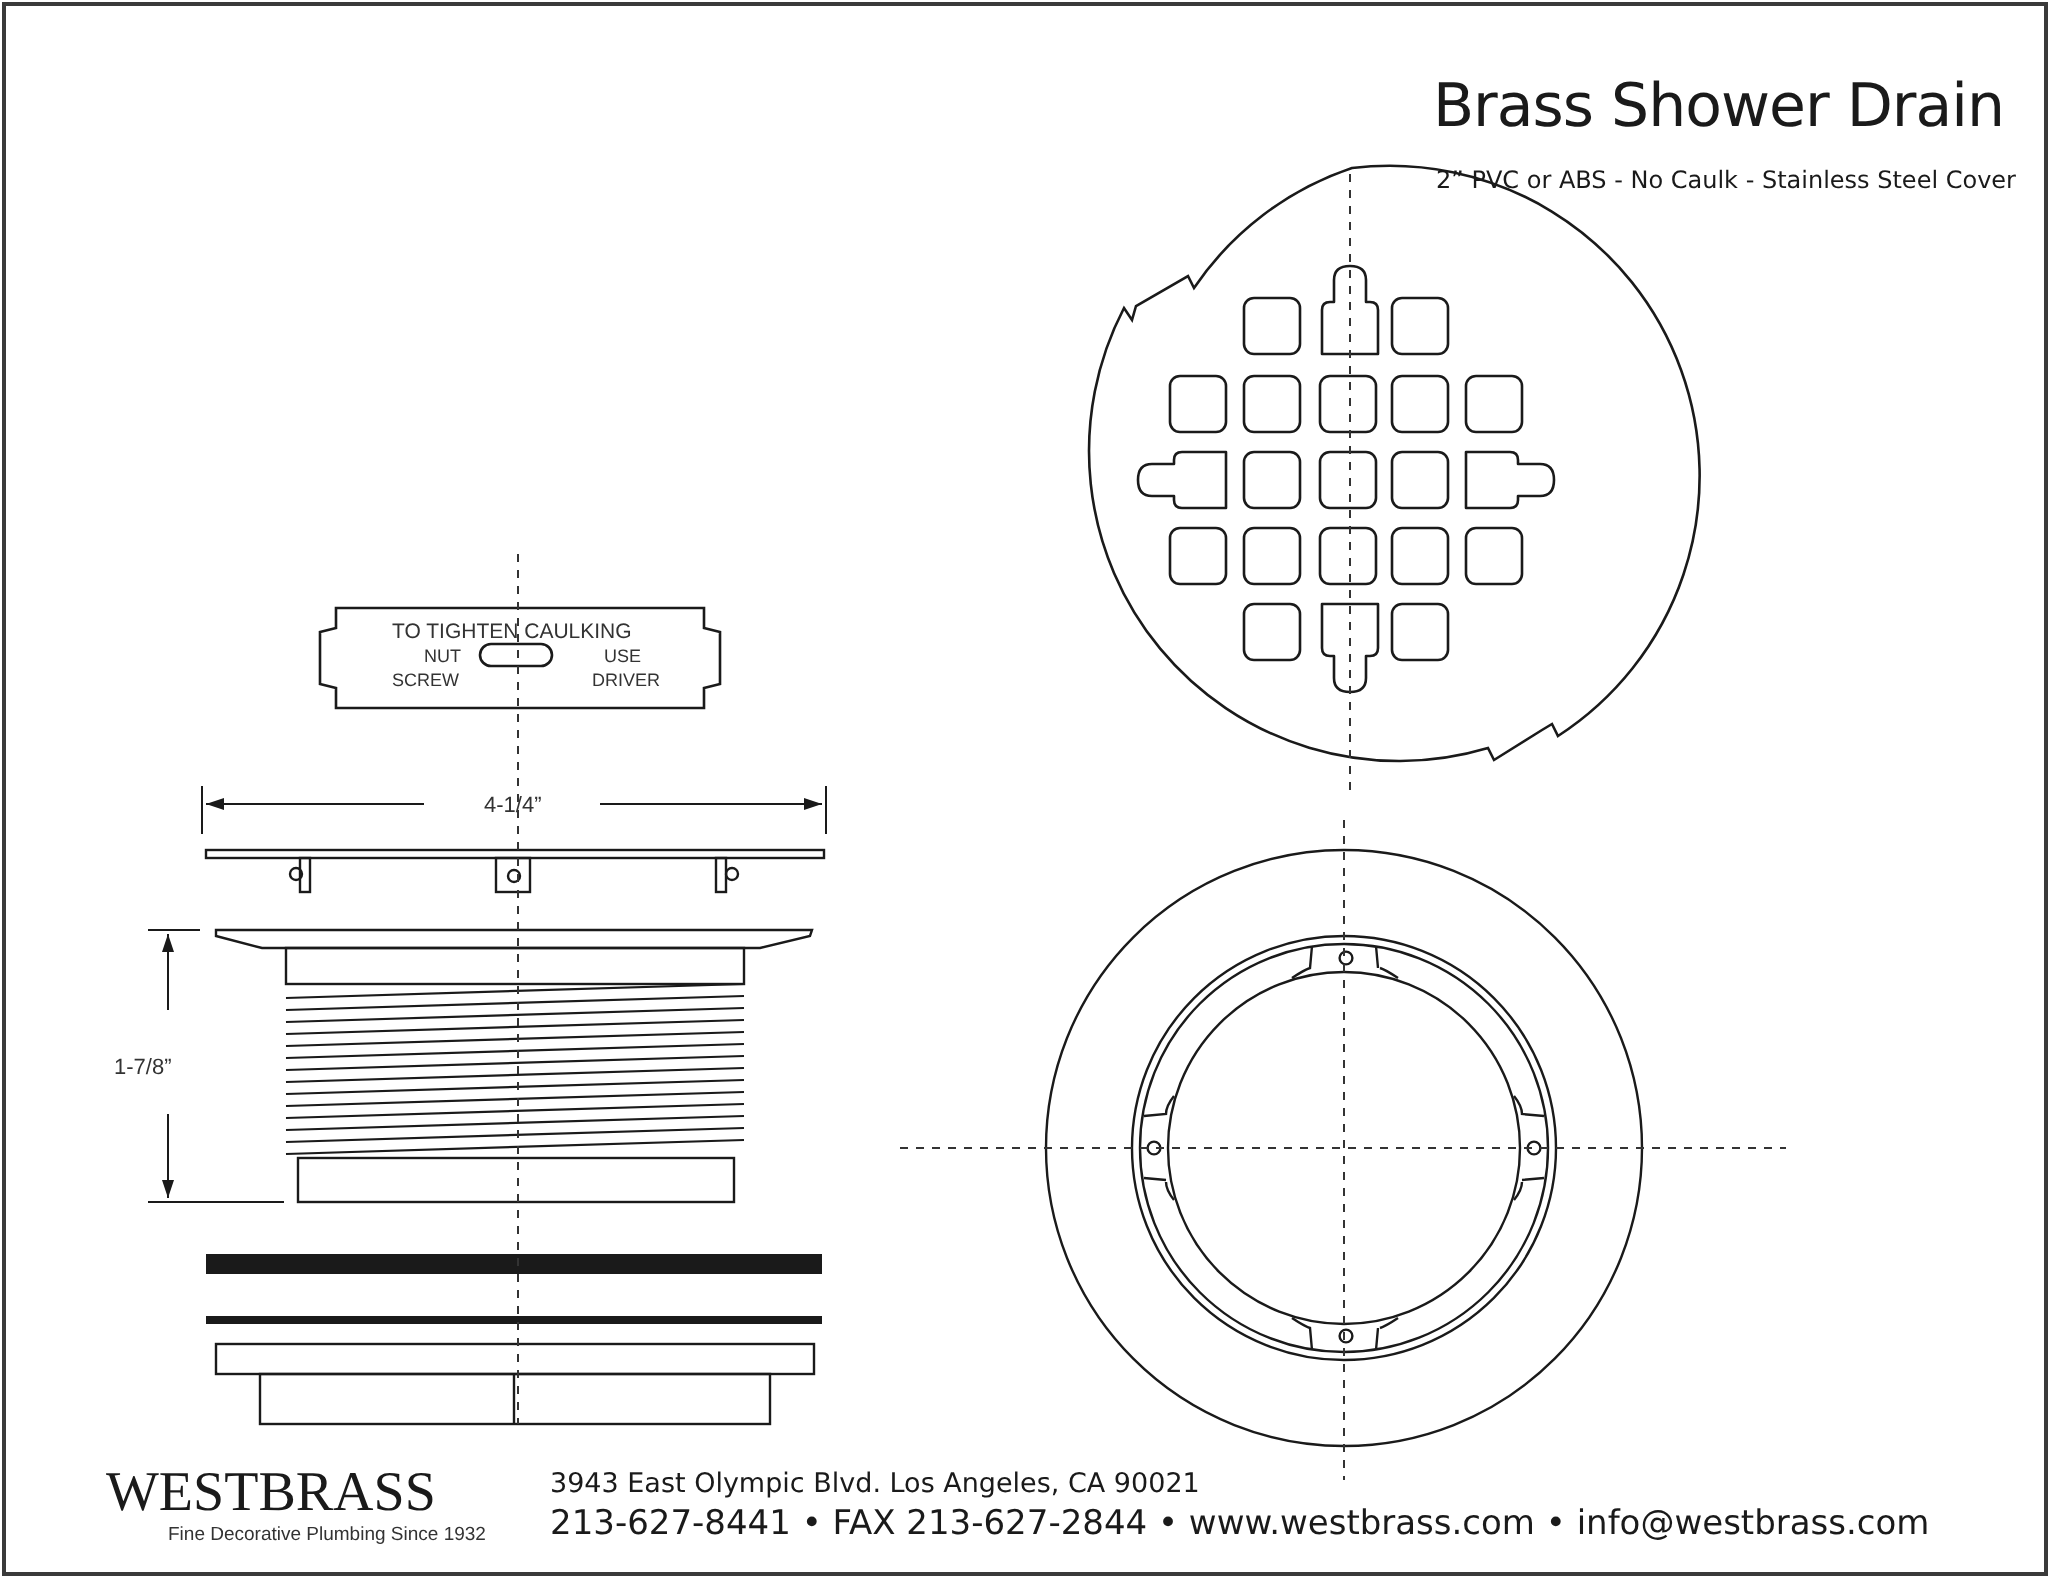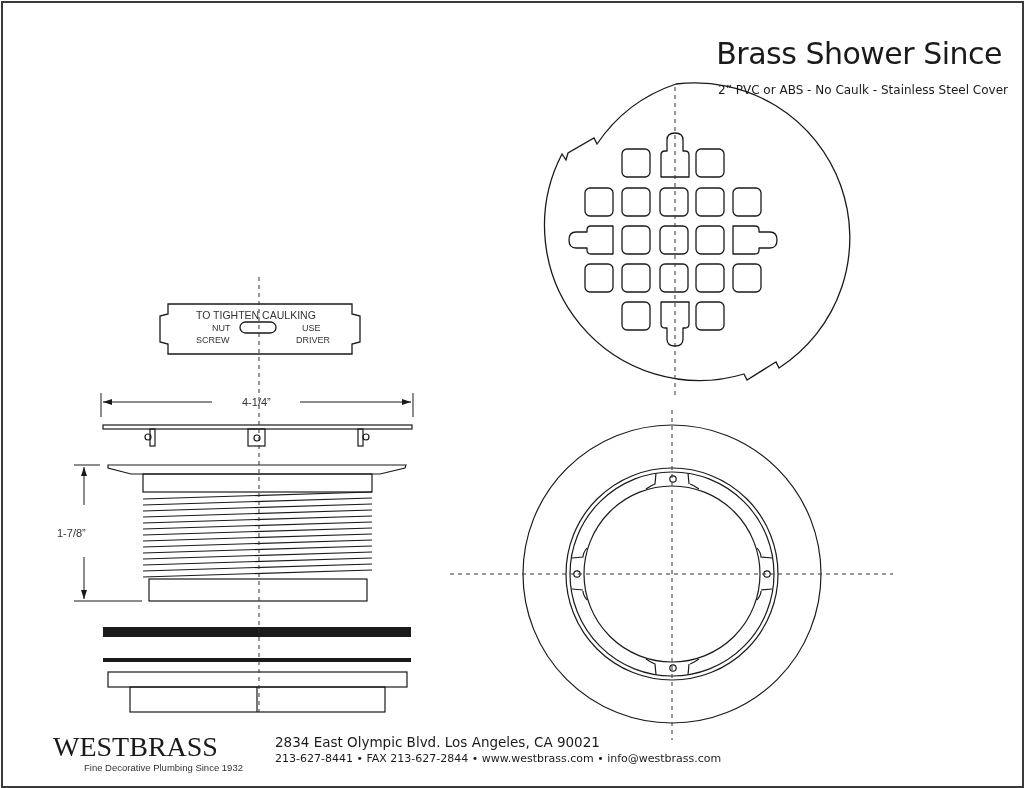--- a/index.html
+++ b/index.html
@@ -4,29 +4,29 @@
 <style>
   html, body { margin:0; padding:0; background:#ffffff; }
   body { width:1024px; height:788px; position:relative; overflow:hidden; font-family:"Liberation Sans", sans-serif; color:#1a1a1a; }
   .frame { position:absolute; left:1px; top:1px; width:1019px; height:783px; border:2px solid #3a3a3a; box-sizing:content-box; }
   .title { position:absolute; right:22px; top:36px; font-size:30px; font-family:"DejaVu Sans", sans-serif; font-weight:normal; letter-spacing:-0.5px; color:#1a1a1a; }
   .subtitle { position:absolute; right:16px; top:83px; font-size:12px; font-family:"DejaVu Sans", sans-serif; color:#1a1a1a; }
   svg.drawing { position:absolute; left:0; top:0; }
   .footer-logo { position:absolute; left:53px; top:731px; font-family:"Liberation Serif", serif; font-size:28px; letter-spacing:0px; color:#1a1a1a;text-align:center; }
   .footer-tag { position:absolute; left:84px; top:762px; font-family:"Liberation Sans", sans-serif; font-size:9.5px; color:#333; }
   .footer-addr { position:absolute; left:275px; top:734px; font-family:"DejaVu Sans", sans-serif; font-size:13.5px; color:#1a1a1a; }
-  .footer-contact { position:absolute; left:275px; top:752px; font-family:"DejaVu Sans", sans-serif; font-size:11px; color:#1a1a1a; }
+  .footer-contact { position:absolute; left:275px; top:752px; font-family:"DejaVu Sans", sans-serif; font-size:17px; color:#1a1a1a; }
   .lbl { font-family:"Liberation Sans", sans-serif; fill:#333; }
 </style>
 </head>
 <body>
 
 <div class="frame"></div>
 
-<div class="title">Brass Shower Since</div>
+<div class="title">Brass Shower Drain</div>
 <div class="subtitle">2” PVC or ABS - No Caulk - Stainless Steel Cover</div>
 
 <svg class="drawing" width="1024" height="788" viewBox="0 0 1024 788" xmlns="http://www.w3.org/2000/svg">
   <defs>
     <marker id="arrL" markerWidth="10" markerHeight="8" refX="1" refY="4" orient="auto">
       <path d="M10,1 L1,4 L10,7 z" fill="#1a1a1a"></path>
     </marker>
     <marker id="arrR" markerWidth="10" markerHeight="8" refX="9" refY="4" orient="auto">
       <path d="M0,1 L9,4 L0,7 z" fill="#1a1a1a"></path>
     </marker>
@@ -155,14 +155,14 @@
 
     <path d="M757,548 Q761,553 761,557 L772,558 M761,591 Q761,595 757,600 M761,590 L772,589"></path>
     <circle cx="767" cy="574" r="3.2"></circle>
   </g>
   <line x1="672" y1="410" x2="672" y2="740" stroke="#333" stroke-width="1" stroke-dasharray="4,4"></line>
   <line x1="450" y1="574" x2="893" y2="574" stroke="#333" stroke-width="1" stroke-dasharray="4,4"></line>
 </svg>
 
 <div class="footer-logo">WESTBRASS</div>
 <div class="footer-tag">Fine Decorative Plumbing Since 1932</div>
-<div class="footer-addr">2834 East Olympic Blvd. Los Angeles, CA  90021</div>
+<div class="footer-addr">3943 East Olympic Blvd. Los Angeles, CA  90021</div>
 <div class="footer-contact">213-627-8441 • FAX 213-627-2844 • www.westbrass.com • info@westbrass.com</div>
 
 </body></html>

